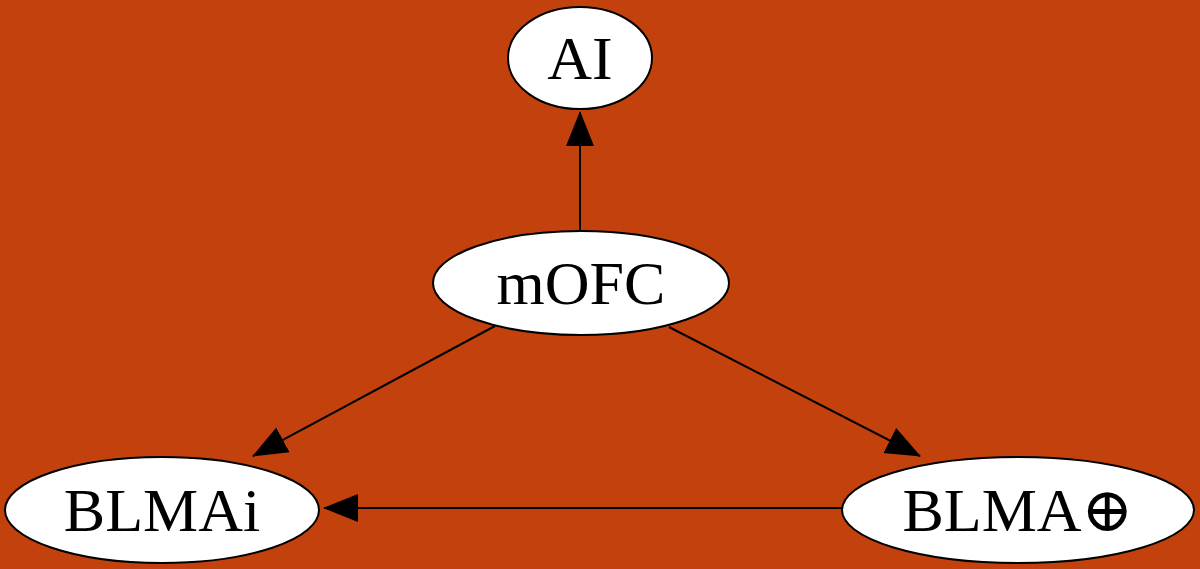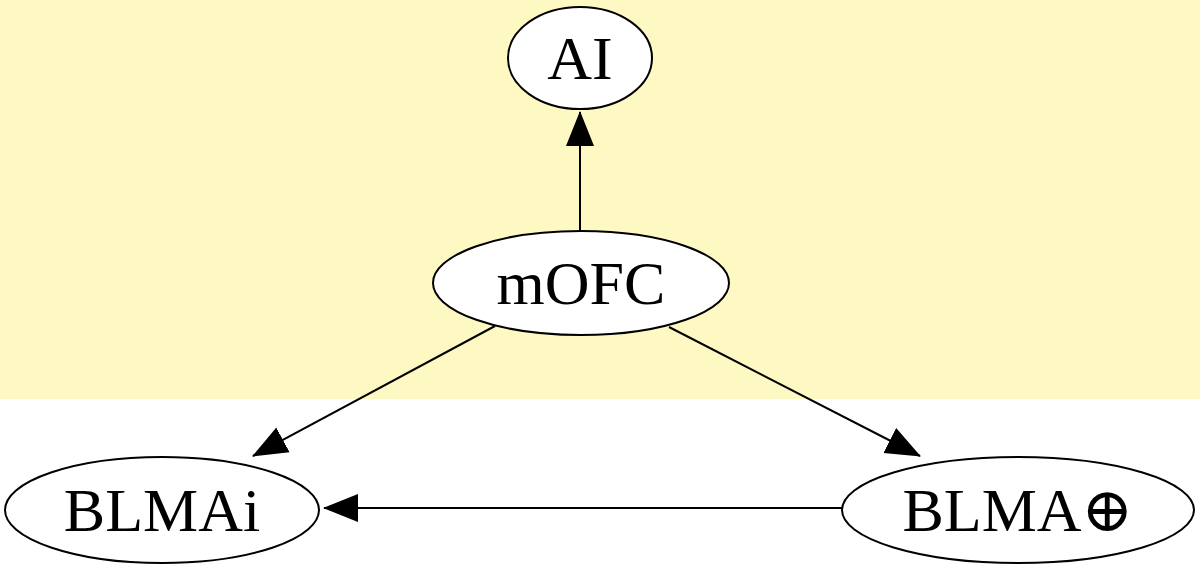--- a/index.html
+++ b/index.html
@@ -6,22 +6,22 @@
     margin: 0;
     padding: 0;
     background: #ffffff;
     width: 1200px;
     height: 569px;
     overflow: hidden;
   }
   .diagram-wrap {
     position: relative;
     width: 1200px;
-    height: 399px;
-    background: #fef9c3;
+    height: 569px;
+    background: #c2410c;
   }
   svg {
     display: block;
   }
   .node-ellipse {
     fill: #ffffff;
     stroke: #000000;
     stroke-width: 2;
   }
   .edge-line {

